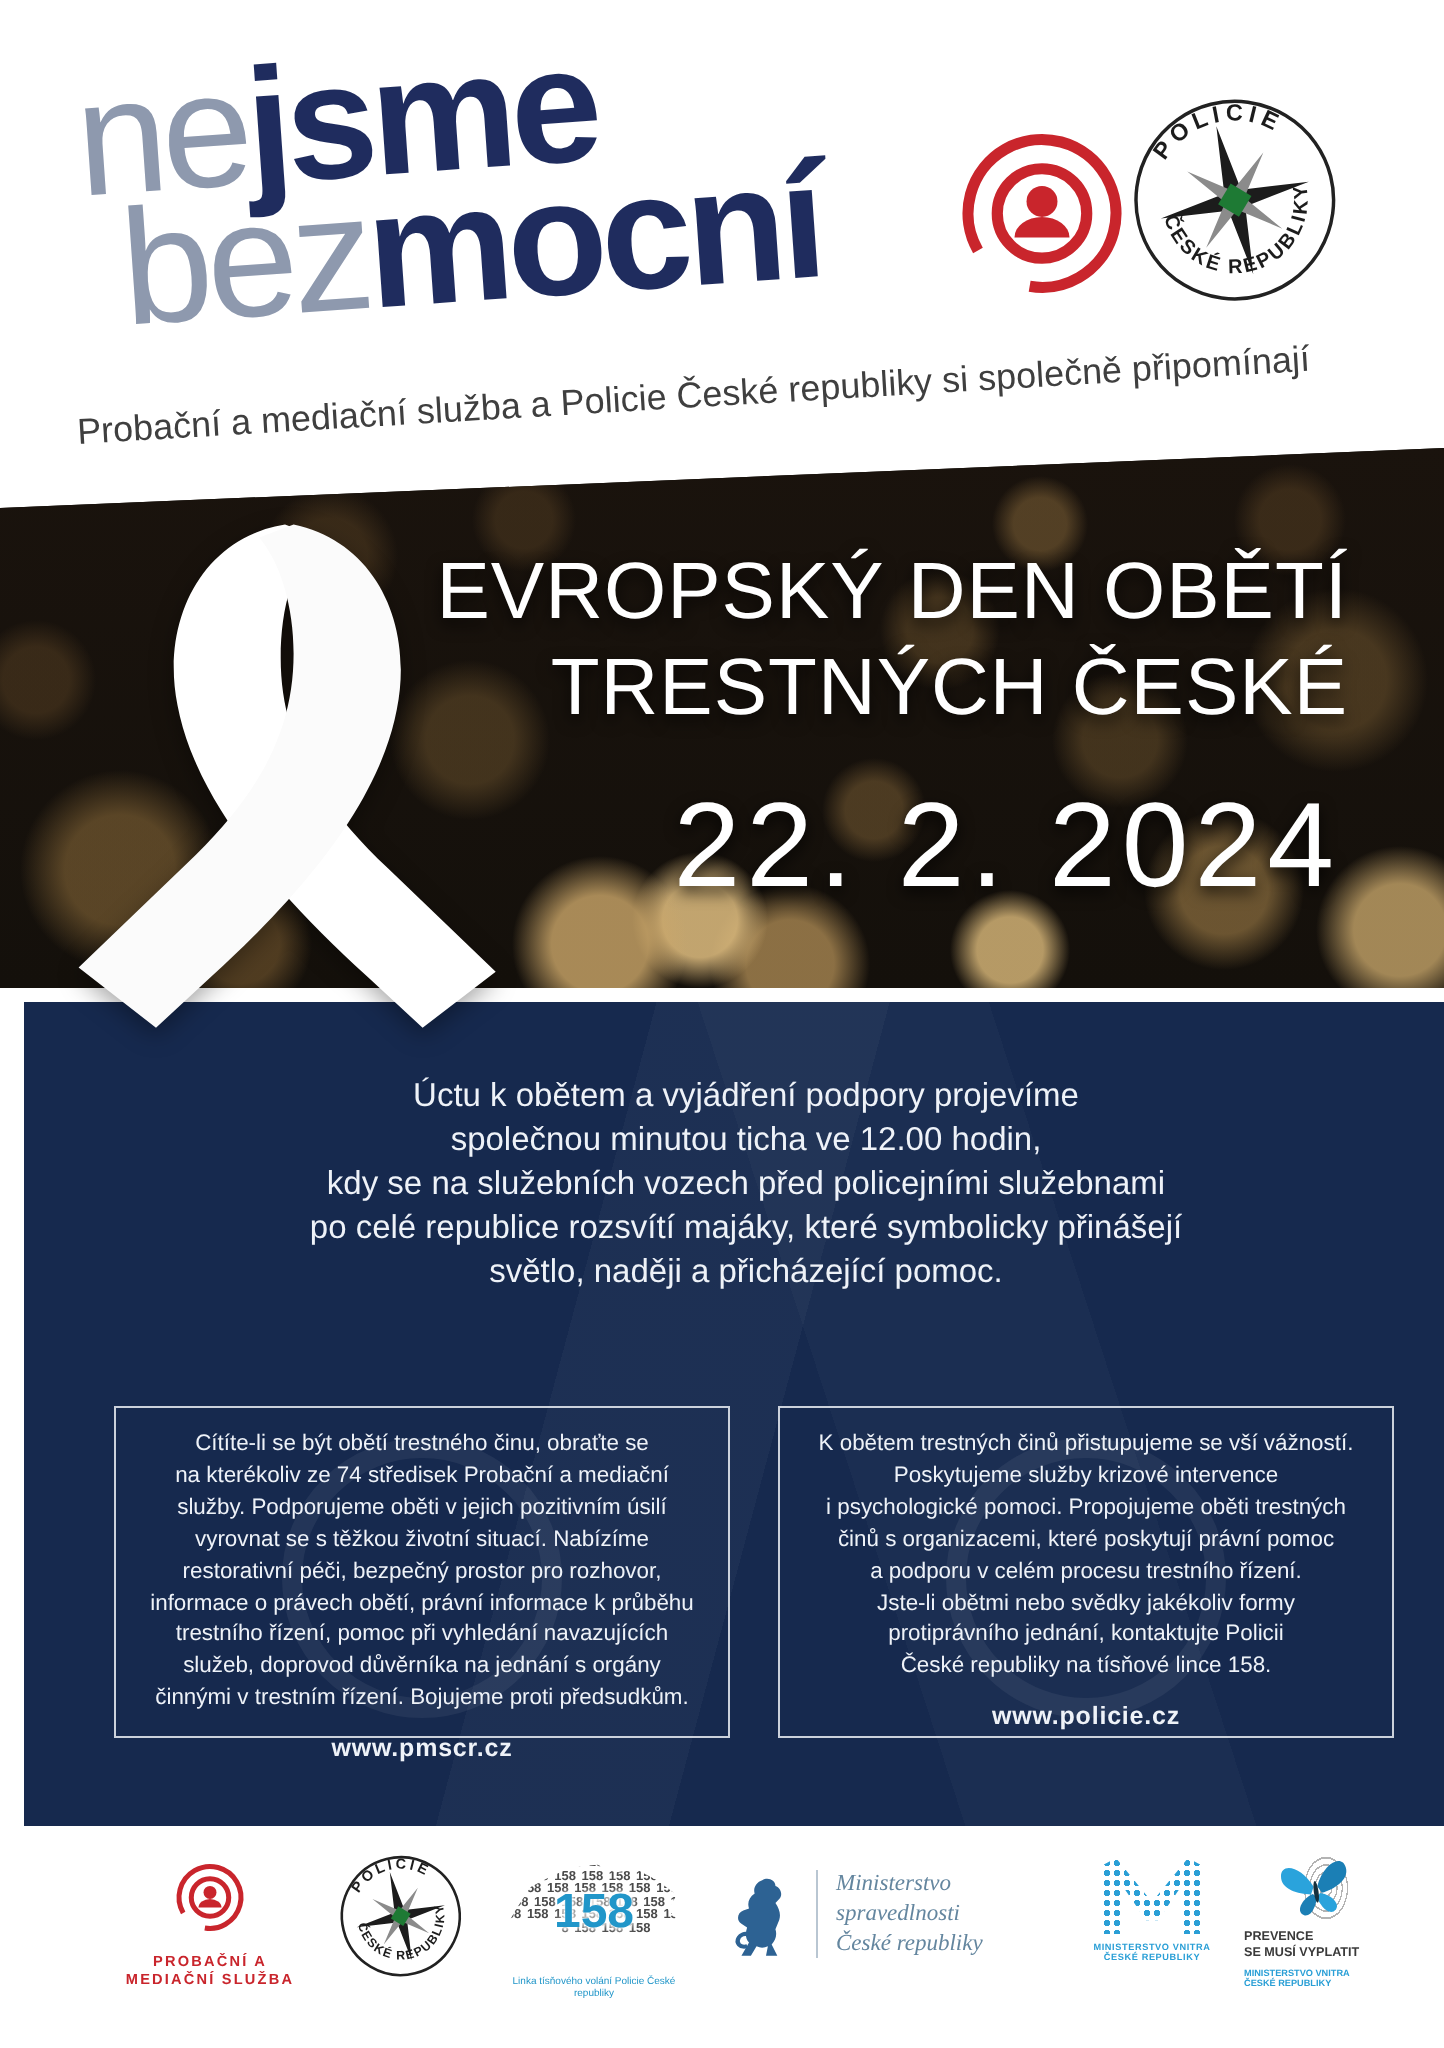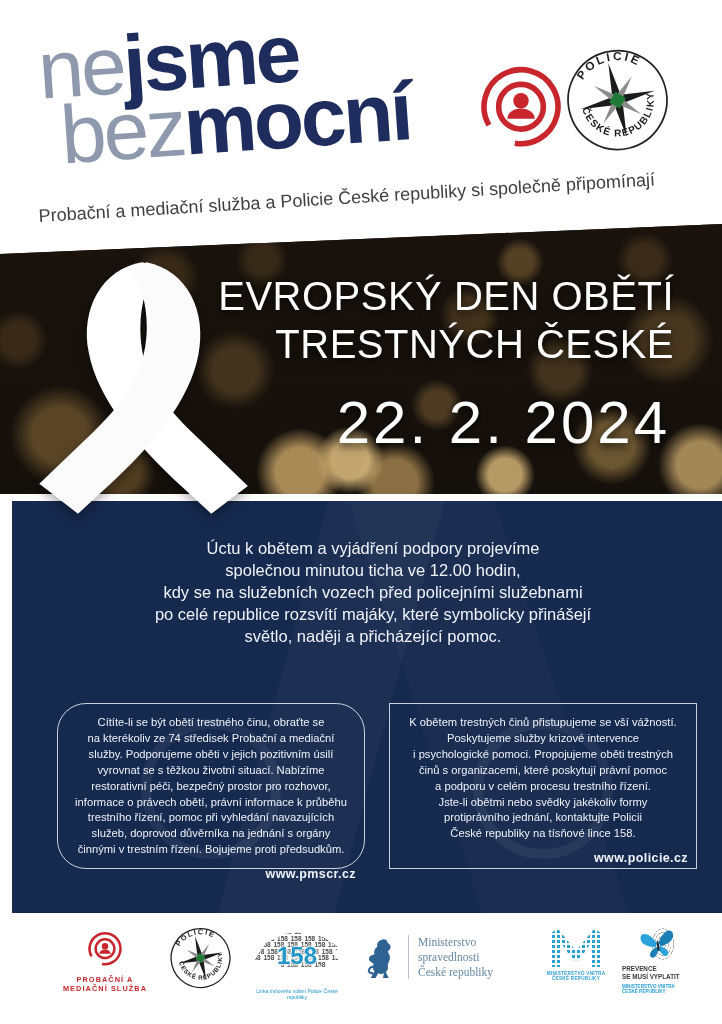--- a/index.html
+++ b/index.html
@@ -55,44 +55,44 @@
   .bluezone{position:absolute;left:12px;top:501px;width:722px;height:412px;background-color:#16294e;
     background-image:
       linear-gradient(105deg, transparent 38%, rgba(255,255,255,.03) 38%, rgba(255,255,255,.03) 52%, transparent 52%),
       linear-gradient(72deg, transparent 55%, rgba(255,255,255,.022) 55%, rgba(255,255,255,.022) 72%, transparent 72%);}
   .intro-text{position:absolute;left:41px;top:36px;width:640px;text-align:center;color:#eef2f8;
       font-size:16.5px;line-height:22px;}
   .info-box{position:absolute;top:202px;width:308px;height:166px;border:1px solid rgba(235,238,244,.85);
       box-sizing:border-box;padding:11px 8px 8px 8px;text-align:center;color:#eef2f8;}
   .info-box .watermark{position:absolute;left:50%;top:52%;transform:translate(-50%,-50%);
       width:120px;height:120px;border:10px solid rgba(255,255,255,.06);border-radius:50%;}
-  .box-pms{left:45px;border-radius:29px;}
+  .box-pms{left:45px;}
   .box-police{left:377px;}
   .box-text{position:relative;font-size:11.2px;line-height:15.9px;}
-  .box-url{position:relative;margin-top:9px;font-size:12.5px;font-weight:700;letter-spacing:.4px;text-align:right;}
+  .box-url{position:relative;margin-top:9px;font-size:12.5px;font-weight:700;letter-spacing:.4px;}
 
   
   .footer{position:absolute;left:0;top:913px;width:722px;height:111px;background:#ffffff;}
   .f-item{position:absolute;text-align:center;}
   .pms-foot{left:55px;top:16px;width:100px;}
   .pms-foot .lbl{margin-top:4px;font-size:7.3px;letter-spacing:1.1px;color:#c9252c;font-weight:700;}
   .police-foot{left:170px;top:14px;transform:rotate(-14deg);}
   .map158-wrap{left:252px;top:16px;width:90px;}
   .map158{position:relative;width:88px;height:56px;margin:0 auto;overflow:hidden;
       clip-path:polygon(6% 45%,14% 26%,26% 16%,38% 8%,52% 6%,62% 13%,74% 10%,86% 20%,97% 33%,92% 46%,99% 58%,88% 74%,76% 66%,66% 80%,52% 90%,38% 85%,28% 92%,17% 78%,7% 68%,2% 56%);}
   .map158 .seeds{font-size:6.5px;line-height:6.5px;font-weight:700;color:#4a4a4a;word-spacing:1px;
       width:100px;word-break:break-all;}
   .map158 .big{position:absolute;left:50%;top:50%;transform:translate(-50%,-52%);font-size:24px;
       font-weight:700;color:#2196c9;text-shadow:0 0 2px #fff,0 0 3px #fff,0 0 4px #fff;}
   .cap158{margin-top:3px;font-size:5px;color:#2196c9;}
   .justice{left:366px;top:22px;width:170px;text-align:left;}
   .justice .lion{position:absolute;left:0;top:2px;}
   .justice .sep{position:absolute;left:42px;top:0;width:1px;height:44px;background:#b9c6d2;}
   .justice .txt{margin-left:52px;font-family:"Liberation Serif",serif;font-size:11.5px;
-      line-height:15px;color:#64869f;}
+      line-height:15px;color:#64869f;font-style:italic;}
   .interior{left:546px;top:16px;width:60px;}
   .m-dots{width:50px;height:38px;margin:0 auto;
       background-image:radial-gradient(circle,#2a9fd6 1.5px,transparent 1.75px);
       background-size:5px 5px;
       clip-path:polygon(0% 100%,0% 10%,14% 0%,50% 58%,86% 0%,100% 10%,100% 100%,80% 100%,80% 36%,56% 82%,44% 82%,20% 36%,20% 100%);}
   .interior .cap{margin-top:4px;font-size:4.6px;color:#2a9fd6;font-weight:700;letter-spacing:.3px;}
   .prevention{left:616px;top:12px;width:86px;}
   .prev-icon{position:relative;width:44px;height:40px;margin:0 auto;}
   .fingerprint{position:absolute;left:14px;top:2px;width:24px;height:34px;border-radius:50%;
       background:repeating-radial-gradient(ellipse at 50% 50%, #9a9a9a 0 .6px, transparent .6px 2.6px);

